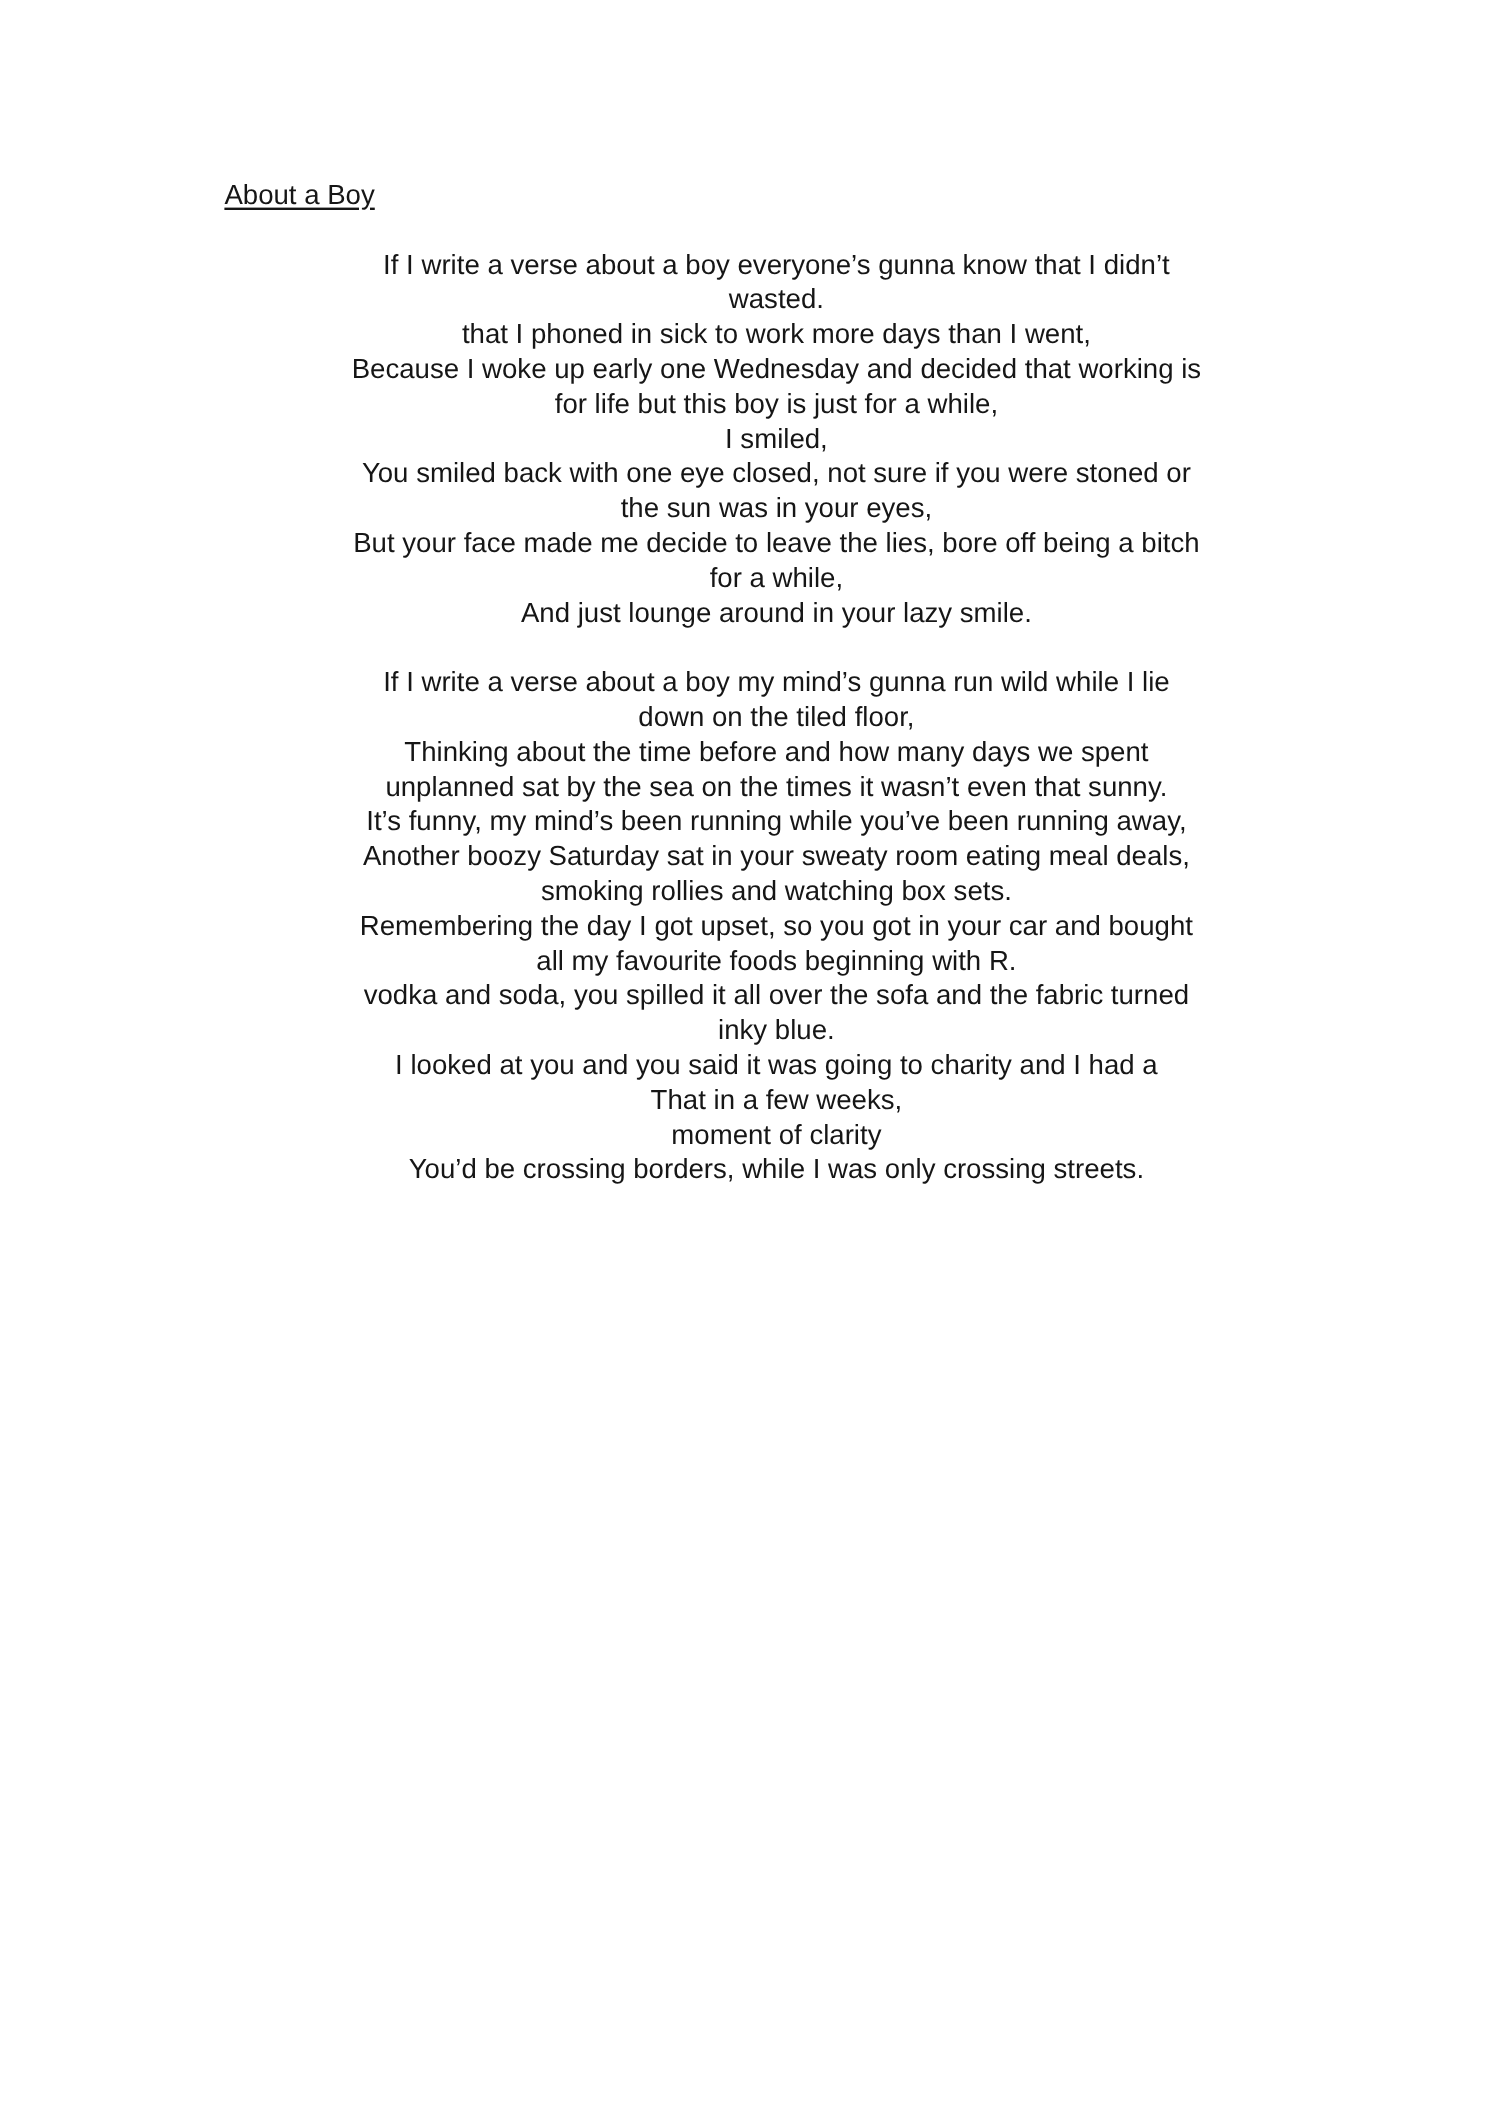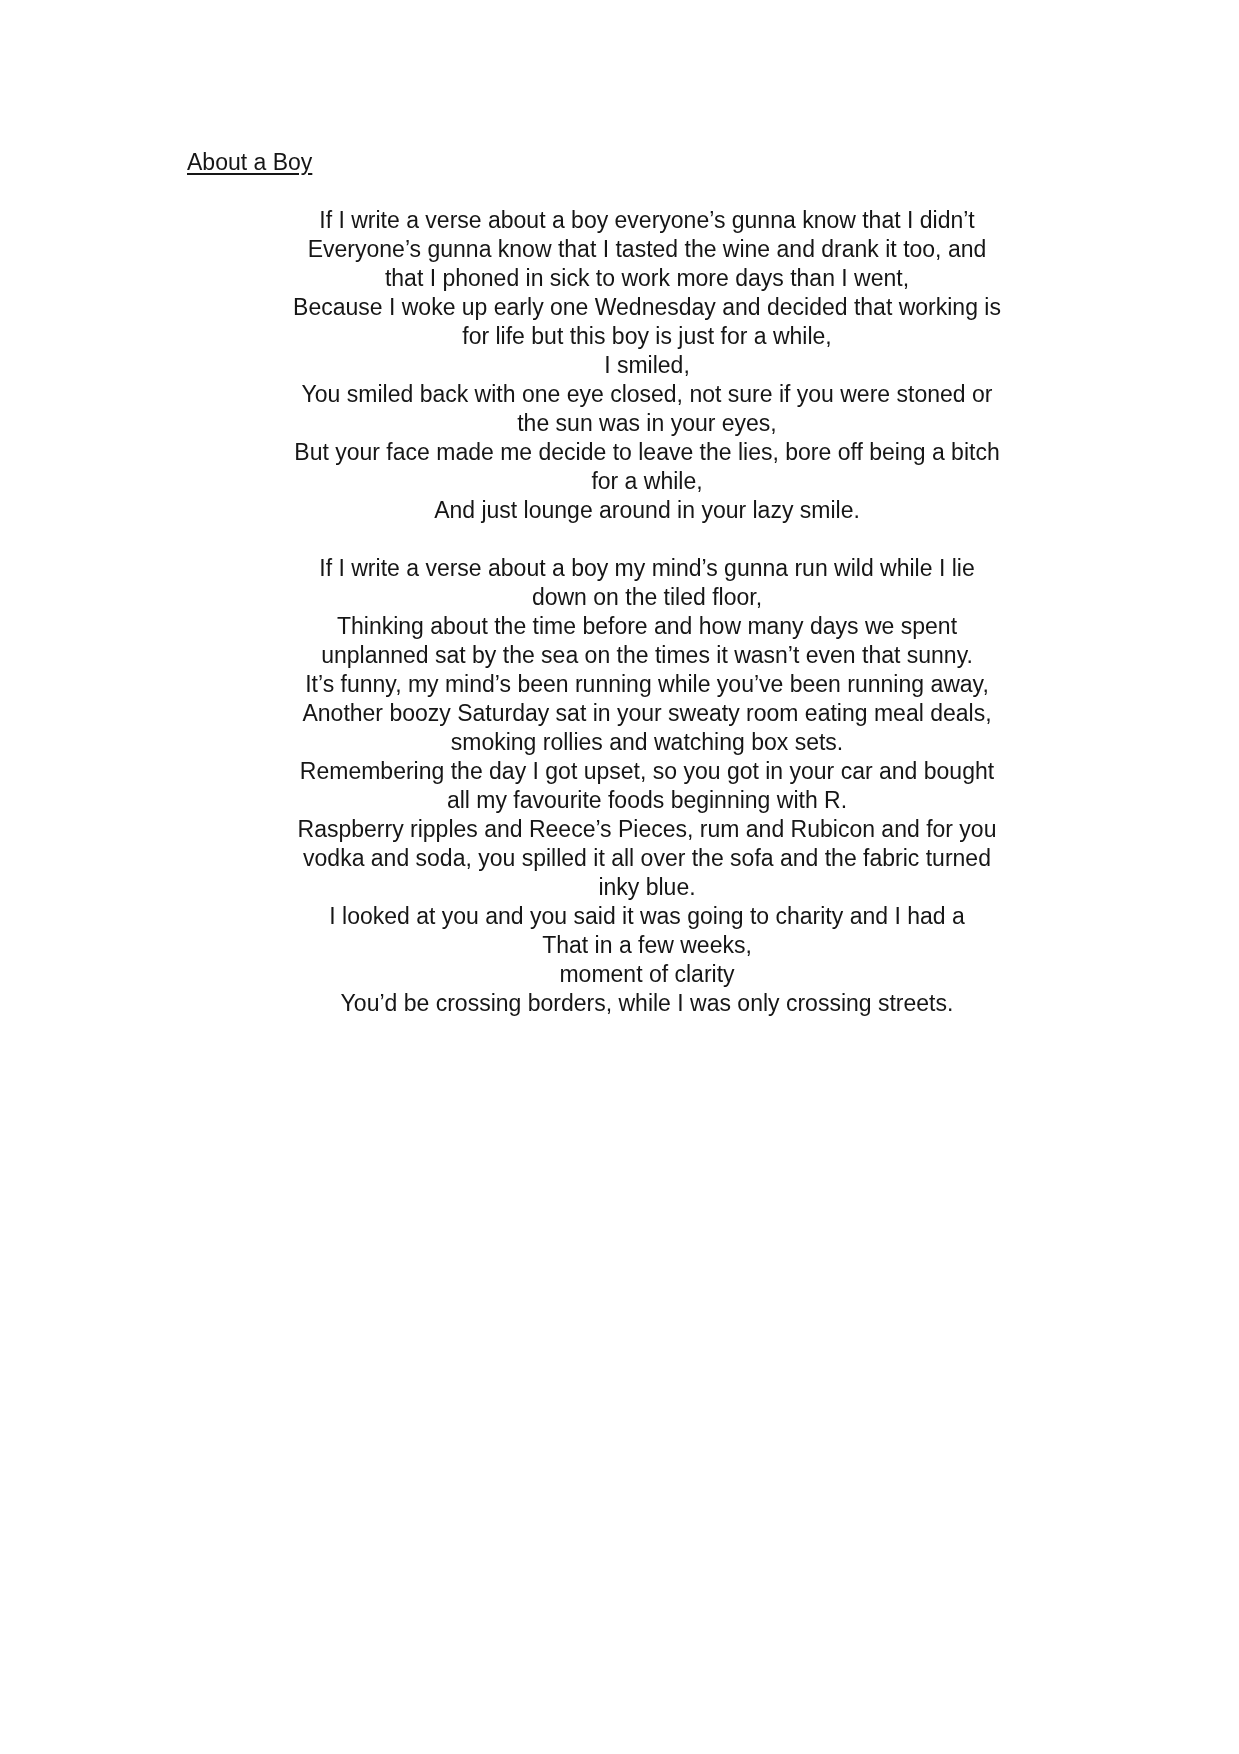--- a/index.html
+++ b/index.html
@@ -50,21 +50,21 @@
 
 <div class="page">
   <div class="content">
 
     <h1 class="doc-title">About a Boy</h1>
 
     <div class="blank-line"></div>
 
     <div class="stanza">
       <div class="line">If I write a verse about a boy everyone’s gunna know that I didn’t</div>
-      <div class="line">Everyone’s gunna know that I tasted the wine and drank it too, and</div>
+      <div class="line">wasted.</div>
       <div class="line">that I phoned in sick to work more days than I went,</div>
       <div class="line">Because I woke up early one Wednesday and decided that working is</div>
       <div class="line">for life but this boy is just for a while,</div>
       <div class="line">I smiled,</div>
       <div class="line">You smiled back with one eye closed, not sure if you were stoned or</div>
       <div class="line">the sun was in your eyes,</div>
       <div class="line">But your face made me decide to leave the lies, bore off being a bitch</div>
       <div class="line">for a while,</div>
       <div class="line">And just lounge around in your lazy smile.</div>
     </div>
@@ -74,21 +74,20 @@
     <div class="stanza">
       <div class="line">If I write a verse about a boy my mind’s gunna run wild while I lie</div>
       <div class="line">down on the tiled floor,</div>
       <div class="line">Thinking about the time before and how many days we spent</div>
       <div class="line">unplanned sat by the sea on the times it wasn’t even that sunny.</div>
       <div class="line">It’s funny, my mind’s been running while you’ve been running away,</div>
       <div class="line">Another boozy Saturday sat in your sweaty room eating meal deals,</div>
       <div class="line">smoking rollies and watching box sets.</div>
       <div class="line">Remembering the day I got upset, so you got in your car and bought</div>
       <div class="line">all my favourite foods beginning with R.</div>
-      <div class="line">Raspberry ripples and Reece’s Pieces, rum and Rubicon and for you</div>
       <div class="line">vodka and soda, you spilled it all over the sofa and the fabric turned</div>
       <div class="line">inky blue.</div>
       <div class="line">I looked at you and you said it was going to charity and I had a</div>
       <div class="line">That in a few weeks,</div>
       <div class="line">moment of clarity</div>
       <div class="line">You’d be crossing borders, while I was only crossing streets.</div>
     </div>
 
   </div>
 </div>

